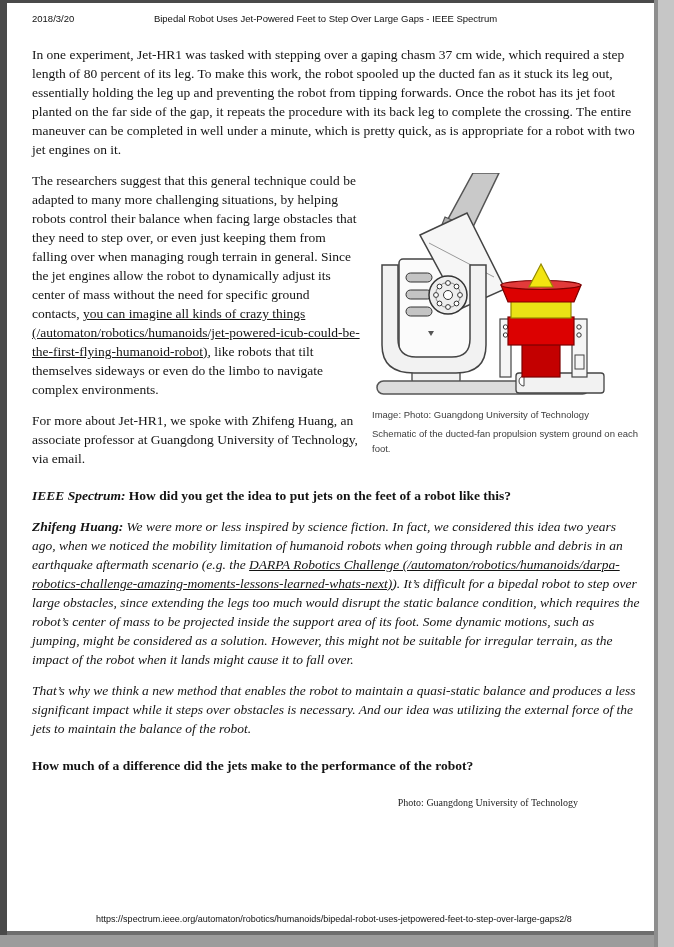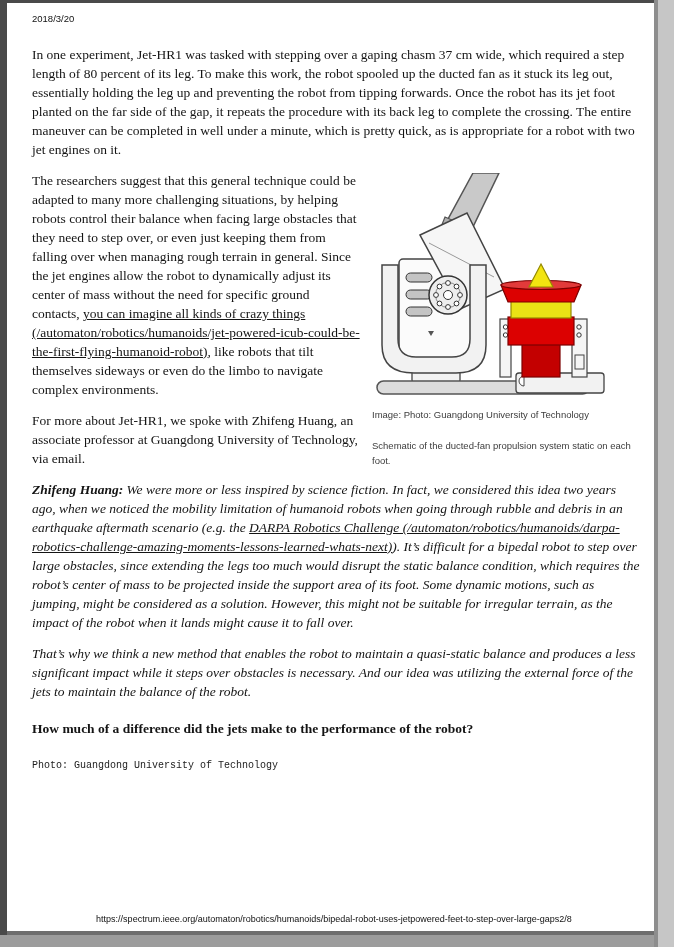--- a/index.html
+++ b/index.html
@@ -25,37 +25,38 @@
   .question{font-weight:bold;margin-top:18px !important;}
   .q-speaker{font-style:italic;font-weight:bold;}
   .answer{font-style:italic;}
   .a-speaker{font-weight:bold;font-style:italic;}
   .clear{clear:both;}
 
   .figure{float:right;width:268px;margin:2px 0 8px 12px;}
   .figure svg{display:block;}
   .figure-caption{font-family:"Liberation Sans",sans-serif;font-size:9.5px;
                   line-height:15px;color:#3c3c3c;margin-top:8px;}
-  .figure-caption .credit-line{margin-bottom:16px;}
+  .figure-caption .credit-line{margin-bottom:4px;}
 
-  .photo-credit{font-family:Liberation Mono, monospace;font-size:10px;color:#222;
-                padding-right:62px;margin-top:18px !important;}
+  .photo-credit{font-family:Liberation Serif, serif;font-size:10px;color:#222;
+                text-align:right;padding-right:62px;margin-top:18px !important;}
 
   .page-footer{position:absolute;left:25px;right:18px;bottom:7px;
                display:flex;justify-content:center;
                font-size:9px;color:#111;}
 </style>
 </head>
 <body>
 
 <div class="screen">
   <div class="page">
 
     <div class="page-header">
       <span class="header-date">2018/3/20</span>
+      <span class="header-title">Bipedal Robot Uses Jet-Powered Feet to Step Over Large Gaps - IEEE Spectrum</span>
     </div>
 
     <div class="content">
 
 
       <p>In one experiment, Jet-HR1 was tasked with stepping over a gaping chasm 37 cm wide, which required a step length of 80 percent of its leg. To make this work, the robot spooled up the ducted fan as it stuck its leg out, essentially holding the leg up and preventing the robot from tipping forwards. Once the robot has its jet foot planted on the far side of the gap, it repeats the procedure with its back leg to complete the crossing. The entire maneuver can be completed in well under a minute, which is pretty quick, as is appropriate for a robot with two jet engines on it.</p>
 
       <div class="figure">
         <svg viewBox="0 0 268 226" width="268" height="226" xmlns="http://www.w3.org/2000/svg">
 
@@ -108,28 +109,29 @@
             <rect x="150" y="168" width="38" height="36" fill="#c30000" stroke="#7c0000" stroke-width="1.2"></rect>
             <rect x="136" y="144" width="66" height="28" fill="#dc0101" stroke="#7c0000" stroke-width="1.2"></rect>
             <rect x="139" y="128" width="60" height="17" fill="#eae315" stroke="#958a00" stroke-width="1.2"></rect>
             <polygon points="129,112 209,112 202,129 136,129" fill="#dc0101" stroke="#7c0000" stroke-width="1.2"></polygon>
             <ellipse cx="169" cy="112" rx="40" ry="4.5" fill="#e23a3a" stroke="#7c0000" stroke-width="1.2"></ellipse>
             <polygon points="157,114 181,114 169,91" fill="#f2e410" stroke="#958a00" stroke-width="1.2"></polygon>
           </g>
         </svg>
         <div class="figure-caption">
           <div class="credit-line">Image: Photo: Guangdong University of Technology</div>
-          <div>Schematic of the ducted-fan propulsion system static on each foot.</div>
+          <div>Schematic of the ducted-fan propulsion system ground on each foot.</div>
         </div>
       </div>
 
       <p><span>The researchers suggest that this general technique could be adapted to many more challenging situations, by helping robots control their balance when facing large obstacles that they need to step over, or even just keeping them from falling over when managing rough terrain in general. Since the jet engines allow the robot to dynamically adjust its center of mass without the need for specific ground contacts, </span><a class="doc-link">you can imagine all kinds of crazy things (/automaton/robotics/humanoids/jet-powered-icub-could-be-the-first-flying-humanoid-robot)</a><span>, like robots that tilt themselves sideways or even do the limbo to navigate complex environments.</span></p>
 
       <p>For more about Jet-HR1, we spoke with Zhifeng Huang, an associate professor at Guangdong University of Technology, via email.</p>
 
+      <p class="question clear"><em class="q-speaker">IEEE Spectrum:</em><span> How did you get the idea to put jets on the feet of a robot like this?</span></p>
 
       <p class="answer"><span class="a-speaker">Zhifeng Huang:</span><span> We were more or less inspired by science fiction. In fact, we considered this idea two years ago, when we noticed the mobility limitation of humanoid robots when going through rubble and debris in an earthquake aftermath scenario (e.g. the </span><a class="doc-link">DARPA Robotics Challenge (/automaton/robotics/humanoids/darpa-robotics-challenge-amazing-moments-lessons-learned-whats-next)</a><span>). It’s difficult for a bipedal robot to step over large obstacles, since extending the legs too much would disrupt the static balance condition, which requires the robot’s center of mass to be projected inside the support area of its foot. Some dynamic motions, such as jumping, might be considered as a solution. However, this might not be suitable for irregular terrain, as the impact of the robot when it lands might cause it to fall over.</span></p>
 
       <p class="answer">That’s why we think a new method that enables the robot to maintain a quasi-static balance and produces a less significant impact while it steps over obstacles is necessary. And our idea was utilizing the external force of the jets to maintain the balance of the robot.</p>
 
       <p class="question">How much of a difference did the jets make to the performance of the robot?</p>
 
       <p class="photo-credit">Photo: Guangdong University of Technology</p>
 
     </div>

